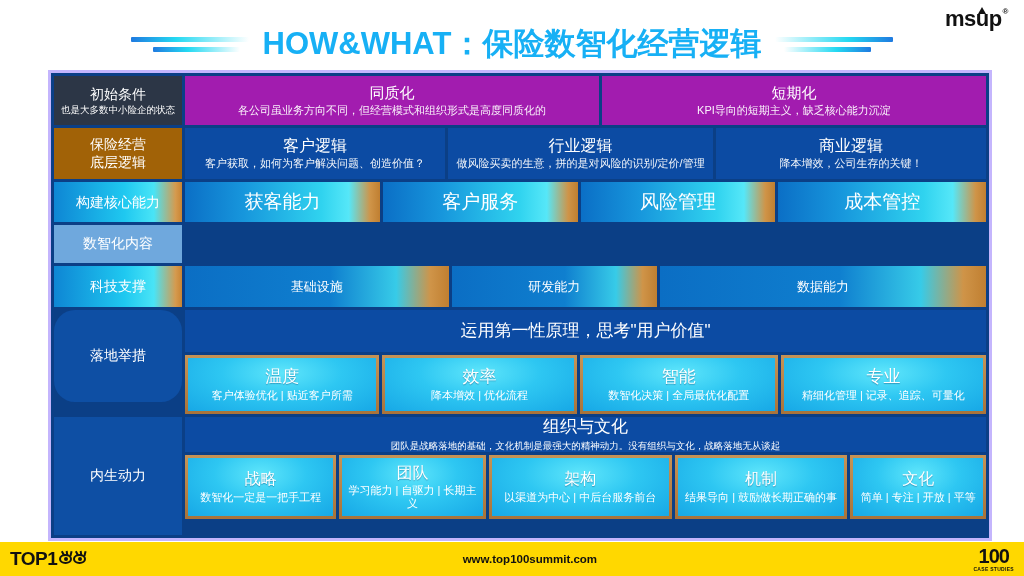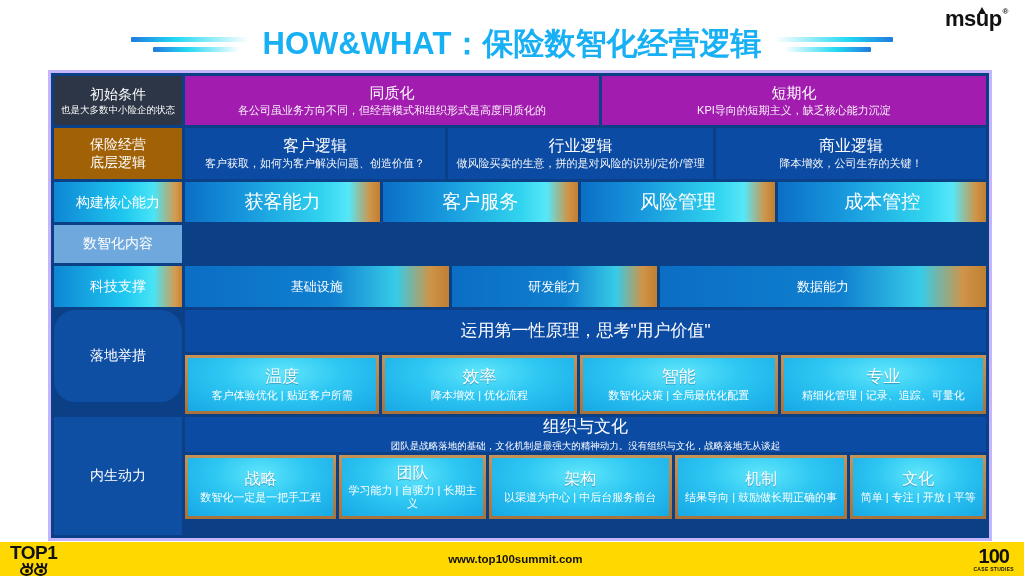--- a/index.html
+++ b/index.html
@@ -138,21 +138,21 @@
   .sec5 .lab { height: 118px; }
   .sec5 .banner { height: 35px; }
   .sec5 .tiles { height: 64px; }
   .sec5 .tile .big { font-size: 16px; }
 
   
   .footer {
     position: absolute; left: 0; bottom: 0; width: 1024px; height: 34px;
     background: #ffd800; display: flex; align-items: center; padding: 0 10px;
   }
-  .top1 { display: flex; align-items: center; gap: 2px; flex-direction: column; }
+  .top1 { display: flex; align-items: center; gap: 2px; }
   .top1 .txt { font-size: 19px; font-weight: bold; color: #111111; letter-spacing: -0.5px; }
   .eyes { display: flex; gap: 1px; align-items: center; }
   .eye {
     width: 13px; height: 10px; border: 2px solid #111111; border-radius: 50%;
     position: relative; background: #ffd800;
   }
   .eye::after {
     content: ""; position: absolute; left: 50%; top: 50%; transform: translate(-50%,-50%);
     width: 4px; height: 4px; background: #111111; border-radius: 50%;
   }

